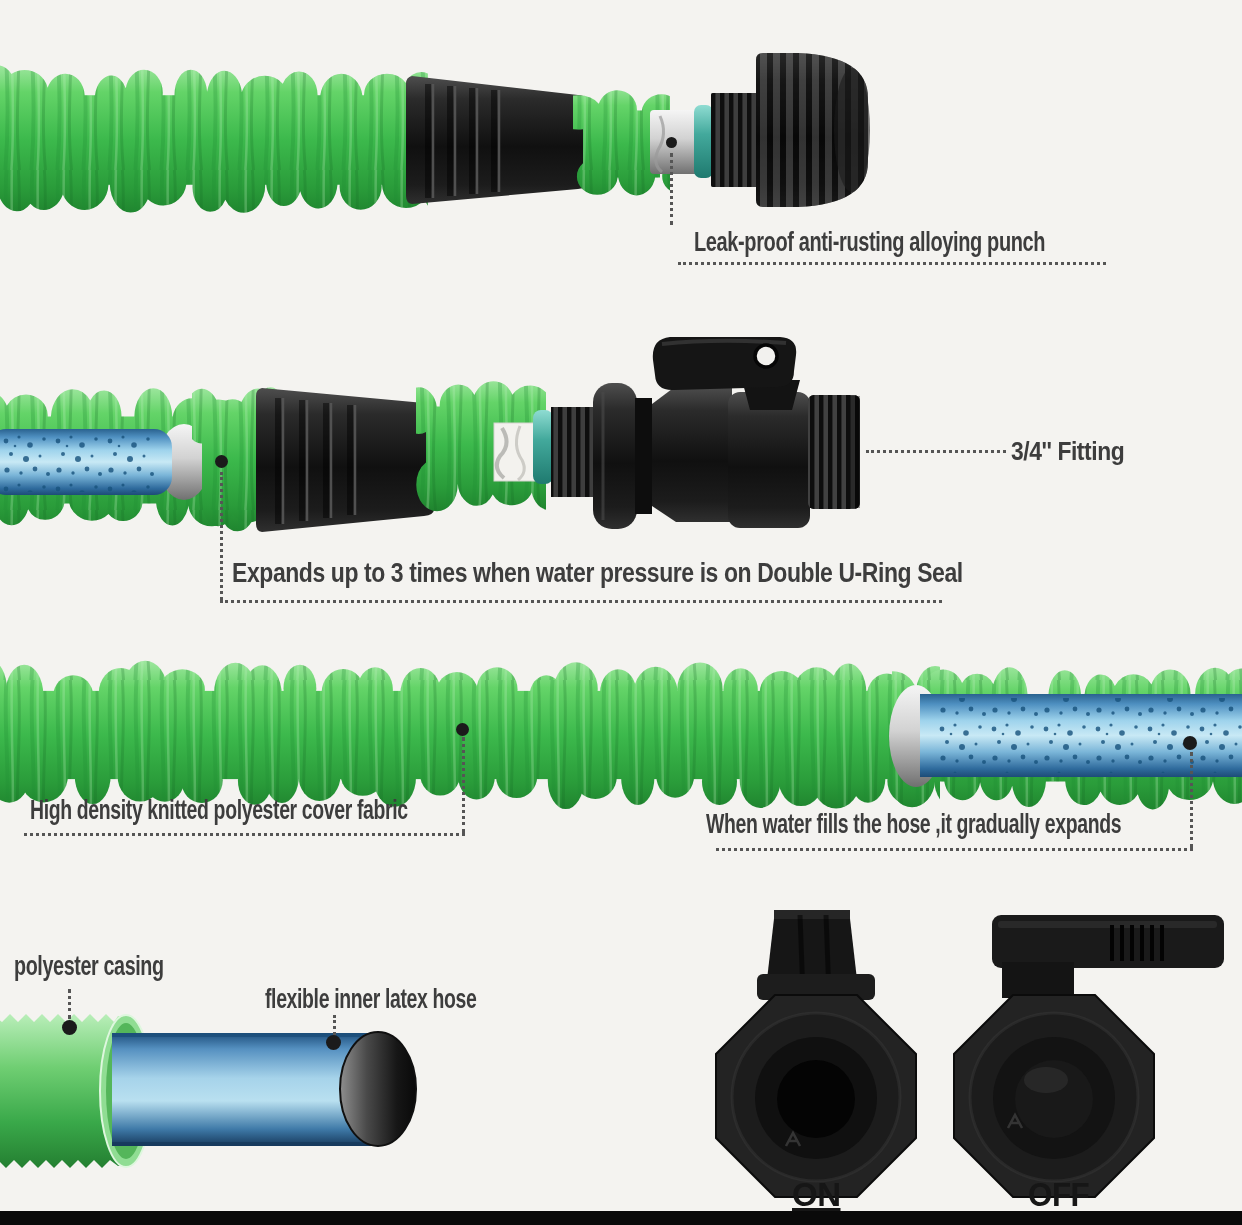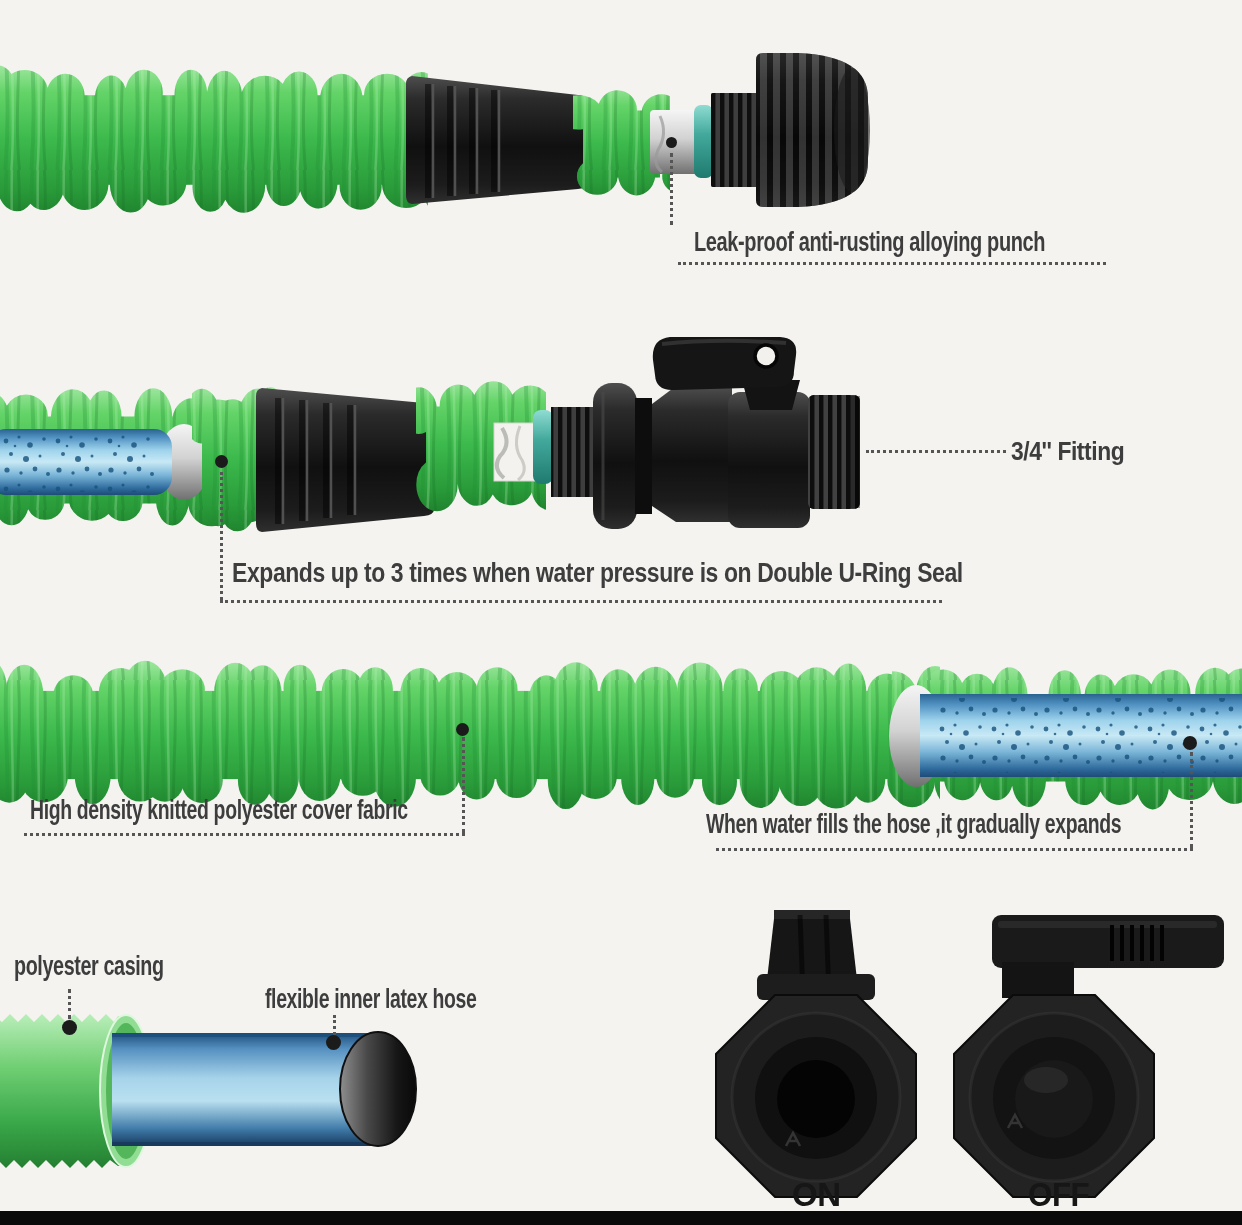--- a/index.html
+++ b/index.html
@@ -16,21 +16,21 @@
     position:absolute;font-weight:700;color:var(--label);
     white-space:nowrap;transform-origin:left top;letter-spacing:-0.5px;line-height:1.15;
   }
   .l-leak    {left:694px;top:227px;font-size:27px;transform:scaleX(.74);}
   .l-fitting {left:1011px;top:437px;font-size:26px;transform:scaleX(.88);}
   .l-expands {left:232px;top:557px;font-size:28px;transform:scaleX(.82);}
   .l-fabric  {left:30px;top:795px;font-size:27px;transform:scaleX(.72);}
   .l-water   {left:706px;top:809px;font-size:27px;transform:scaleX(.72);}
   .l-casing  {left:14px;top:951px;font-size:27px;transform:scaleX(.73);}
   .l-inner   {left:265px;top:984px;font-size:27px;transform:scaleX(.72);}
-  .l-on      {left:792px;top:1176px;font-size:33px;color:#161616;transform:scaleX(1);}
+  .l-on      {left:792px;top:1176px;font-size:33px;color:#161616;transform:scaleX(1);text-decoration:underline;}
   .l-off     {left:1028px;top:1176px;font-size:33px;color:#161616;transform:scaleX(.95);}
   .dotline-h{position:absolute;border-top:3px dotted var(--leader);height:0;}
   .dotline-v{position:absolute;border-left:3px dotted var(--leader);width:0;}
   .anchor-dot{position:absolute;background:#1b1b1b;border-radius:50%;}
   .bottom-bar{position:absolute;left:0;top:1211px;width:1242px;height:14px;background:var(--bar);}
 </style>
 </head>
 <body>
 
 <div id="canvas">

